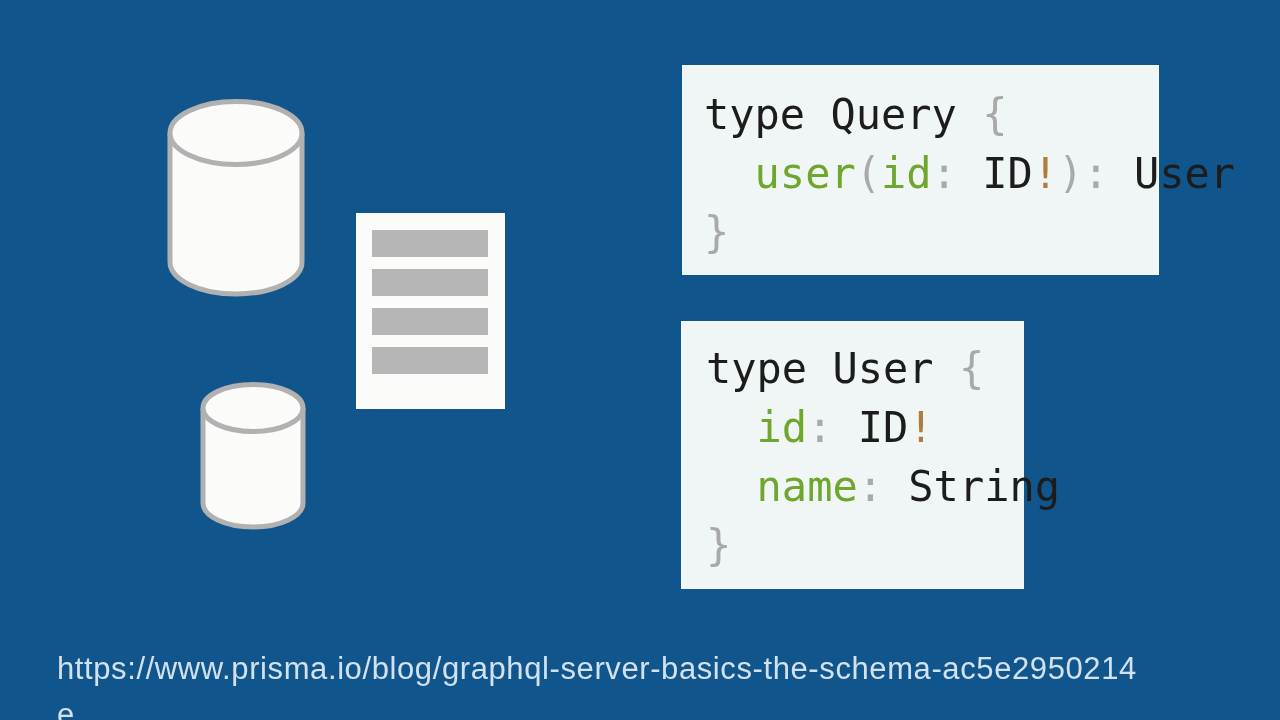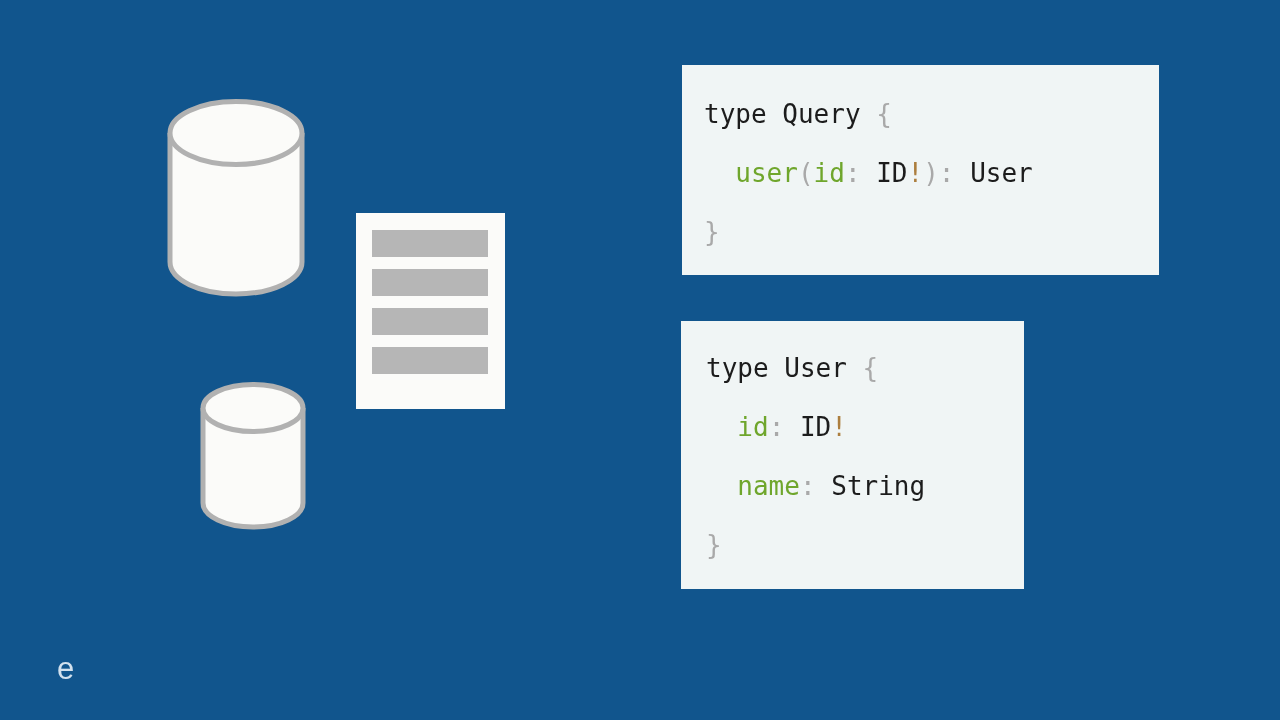--- a/index.html
+++ b/index.html
@@ -28,21 +28,21 @@
     width: 116px;
     height: 27px;
     background: var(--doc-bar, #b6b6b6);
   }
 
   
   .code-block {
     position: absolute;
     background: var(--code-bg, #f0f5f5);
     font-family: "DejaVu Sans Mono", monospace;
-    font-size: 26px;
+    font-size: 42px;
     line-height: 59px;
     white-space: pre;
   }
   .code-line { white-space: pre; }
   .tok-default { color: var(--tok-default, #1c1c1c); }
   .tok-punct   { color: var(--tok-punct, #a9a9a9); }
   .tok-field   { color: var(--tok-field, #6fa62c); }
   .tok-bang    { color: var(--tok-bang, #ac7e3e); }
 
   
@@ -80,14 +80,15 @@
     <div class="doc-bar" style="top: 56px;"></div>
     <div class="doc-bar" style="top: 95px;"></div>
     <div class="doc-bar" style="top: 134px;"></div>
   </div>
 
 <div class="code-block" style="left:682px; top:65px; width:477px; height:210px; padding:20px 0 0 22px;"><div class="code-line"><span class="tok-default">type Query </span><span class="tok-punct">{</span></div><div class="code-line"><span class="tok-default">  </span><span class="tok-field">user</span><span class="tok-punct">(</span><span class="tok-field">id</span><span class="tok-punct">:</span><span class="tok-default"> ID</span><span class="tok-bang">!</span><span class="tok-punct">):</span><span class="tok-default"> User</span></div><div class="code-line"><span class="tok-punct">}</span></div></div>
 
 <div class="code-block" style="left:681px; top:321px; width:343px; height:268px; padding:18px 0 0 25px;"><div class="code-line"><span class="tok-default">type User </span><span class="tok-punct">{</span></div><div class="code-line"><span class="tok-default">  </span><span class="tok-field">id</span><span class="tok-punct">:</span><span class="tok-default"> ID</span><span class="tok-bang">!</span></div><div class="code-line"><span class="tok-default">  </span><span class="tok-field">name</span><span class="tok-punct">:</span><span class="tok-default"> String</span></div><div class="code-line"><span class="tok-punct">}</span></div></div>
 
 <div class="footer-url">
+  <div>https://www.prisma.io/blog/graphql-server-basics-the-schema-ac5e2950214</div>
   <div>e</div>
 </div>
 
 </body></html>

